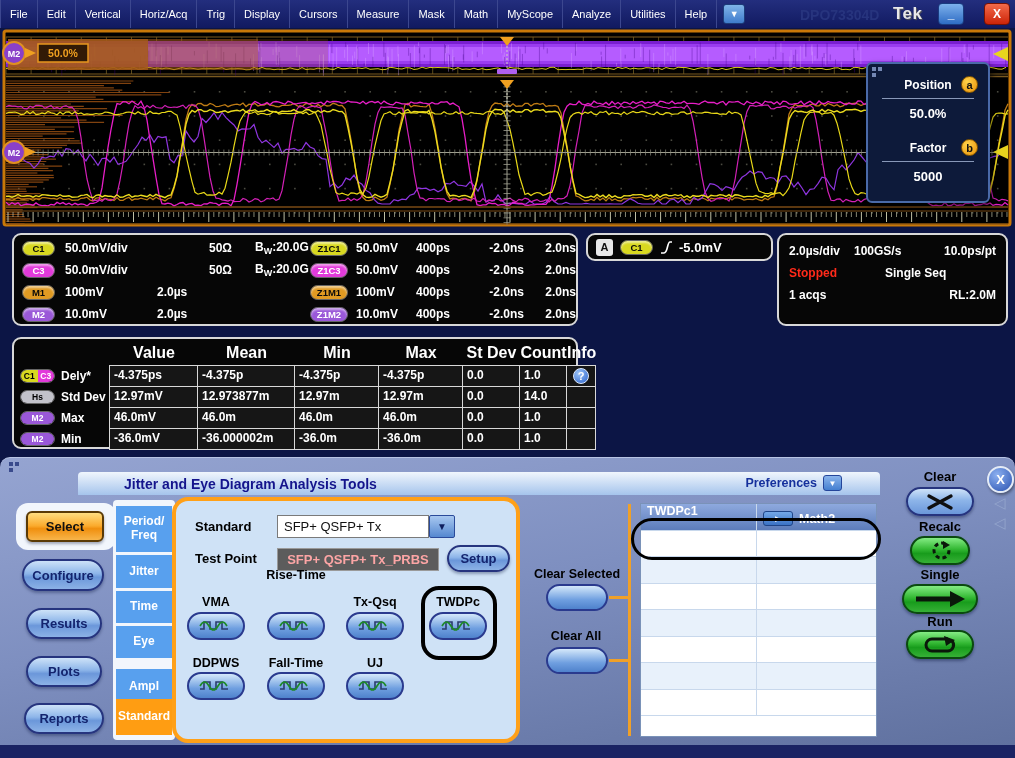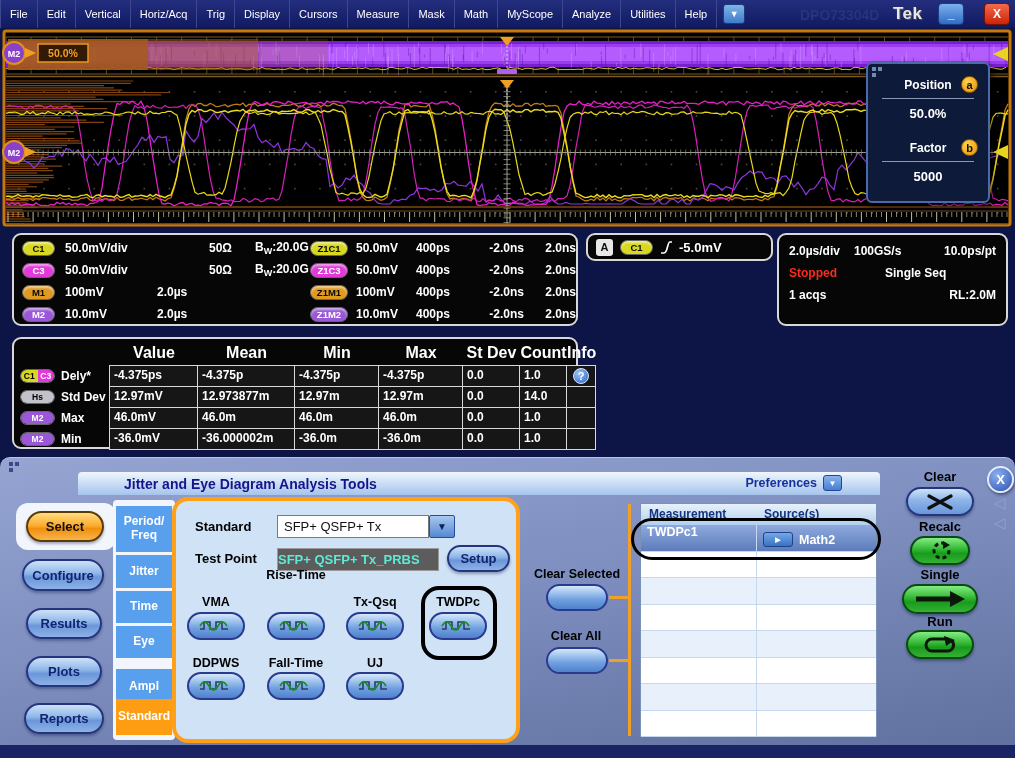--- a/index.html
+++ b/index.html
@@ -101,37 +101,37 @@
     background:linear-gradient(#f0f6fd,#a5c4ec); display:flex; align-items:center;
     color:#14148c; font-weight:bold; font-size:14px; padding-left:46px; }
   .prefs { position:absolute; right:38px; top:3px; color:#15309c; font-size:12.5px; display:flex; align-items:center; gap:6px; }
   .drop-sm { width:19px; height:16px; border-radius:3px; background:linear-gradient(#8ab4ec,#447fd0);
     border:1px solid #24459a; color:#fff; font-size:8px; display:flex; align-items:center; justify-content:center; }
 
   .navtab-bg { position:absolute; left:16px; top:503px; width:100px; height:47px; background:#f2f6fc; border-radius:12px; }
   .pillbtn { position:absolute; display:flex; align-items:center; justify-content:center;
     border-radius:16px; border:2px solid #26347e; font-weight:bold; font-size:13px; color:#13246e;
     background:linear-gradient(#cde2f8,#8db5e9 45%,#6b97da 58%,#8cb2e6); box-shadow:0 2px 3px rgba(10,20,60,.35); }
-  .pillbtn.sel { background:linear-gradient(#ffdd80,#fbaa2c 48%,#f08f0e 58%,#f8b54a); border-color:#5a3a06; color:#101010; }
+  .pillbtn.sel { background:linear-gradient(#ffdd80,#fbaa2c 48%,#f08f0e 58%,#f8b54a); border-color:#5a3a06; color:#101010;border-radius:6px; }
 
   .tabs-bg { position:absolute; left:113px; top:500px; width:62px; height:240px; background:#f2f6fc; border-radius:4px; }
   .tab { position:absolute; left:116px; width:56px; background:#58a0ee; color:#fff; font-weight:bold;
     font-size:12px; display:flex; flex-direction:column; align-items:center; justify-content:center; line-height:1.15; }
   .tab.active { background:#ff9d12; }
 
   .opanel { position:absolute; left:172px; top:497px; width:348px; height:246px; background:#cfe2f6;
     border:4px solid #ffa018; border-radius:16px; }
   .flabel { position:absolute; color:#000; font-weight:bold; font-size:13px; }
   .stddrop { position:absolute; left:277px; top:515px; width:152px; height:23px; background:#fff;
     border:1px solid #7a7a7a; font-size:13px; color:#111; padding:3px 0 0 6px; }
   .stdbtn { position:absolute; left:429px; top:515px; width:26px; height:23px;
     background:linear-gradient(#a8c8f0,#5588d0); border:1px solid #2a4a9a; border-radius:2px;
     color:#0e1e5e; font-size:10px; display:flex; align-items:center; justify-content:center; }
   .tpbox { position:absolute; left:277px; top:548px; width:162px; height:23px; background:#5c5c5c;
-    border:1px solid #9a9a9a; color:#5eead4; font-weight:bold; font-size:13px; text-align:left; padding-top:3px; }
+    border:1px solid #9a9a9a; color:#fca5a5; font-weight:bold; font-size:13px; text-align:center; padding-top:3px; }
   .setupbtn { position:absolute; left:447px; top:545px; width:63px; height:27px; border-radius:14px; font-size:13px; }
   .mlabel { position:absolute; width:80px; text-align:center; color:#000; font-weight:bold; font-size:12.5px; }
   .woval { position:absolute; width:58px; height:28px; border-radius:14px; border:2px solid #2a3a8e;
     background:linear-gradient(#d4e8fa,#6f9fe0 60%,#4f82cc); display:flex; align-items:center; justify-content:center; }
   .annot-rect { position:absolute; left:421px; top:586px; width:76px; height:74px;
     border:4px solid #000; border-radius:18px; pointer-events:none; }
   .clr-label { position:absolute; color:#000; font-weight:bold; font-size:12.5px; text-align:center; }
   .clr-oval { position:absolute; width:62px; height:27px; border-radius:14px; border:2px solid #2a3a8e;
     background:linear-gradient(#d4e8fa,#6f9fe0 60%,#4f82cc); }
   .oconn { position:absolute; background:#f0a028; }
@@ -1496,24 +1496,20 @@
 
 <div class="clr-label" style="left:527px;top:567px;width:100px;">Clear Selected</div>
 <div class="clr-oval" style="left:546px;top:584px;"></div>
 <div class="clr-label" style="left:540px;top:629px;width:72px;">Clear All</div>
 <div class="clr-oval" style="left:546px;top:647px;"></div>
 <div class="oconn" style="left:628px;top:504px;width:2.5px;height:232px;"></div>
 <div class="oconn" style="left:609px;top:596px;width:21px;height:2.5px;"></div>
 <div class="oconn" style="left:609px;top:659px;width:21px;height:2.5px;"></div>
 
 <div class="mtable">
-  <div class="mthead">
-    <div class="c1">Measurement</div>
-    <div>Source(s)</div>
-  </div>
   <div class="mtrow selrow">
     <div class="c1">TWDPc1</div>
     <div class="c2">
       <span class="srcbtn">▶</span>
       <span>Math2</span>
     </div>
   </div>
   <div class="mtrow">
       <div class="c1"></div>
       <div class="c2"></div>

